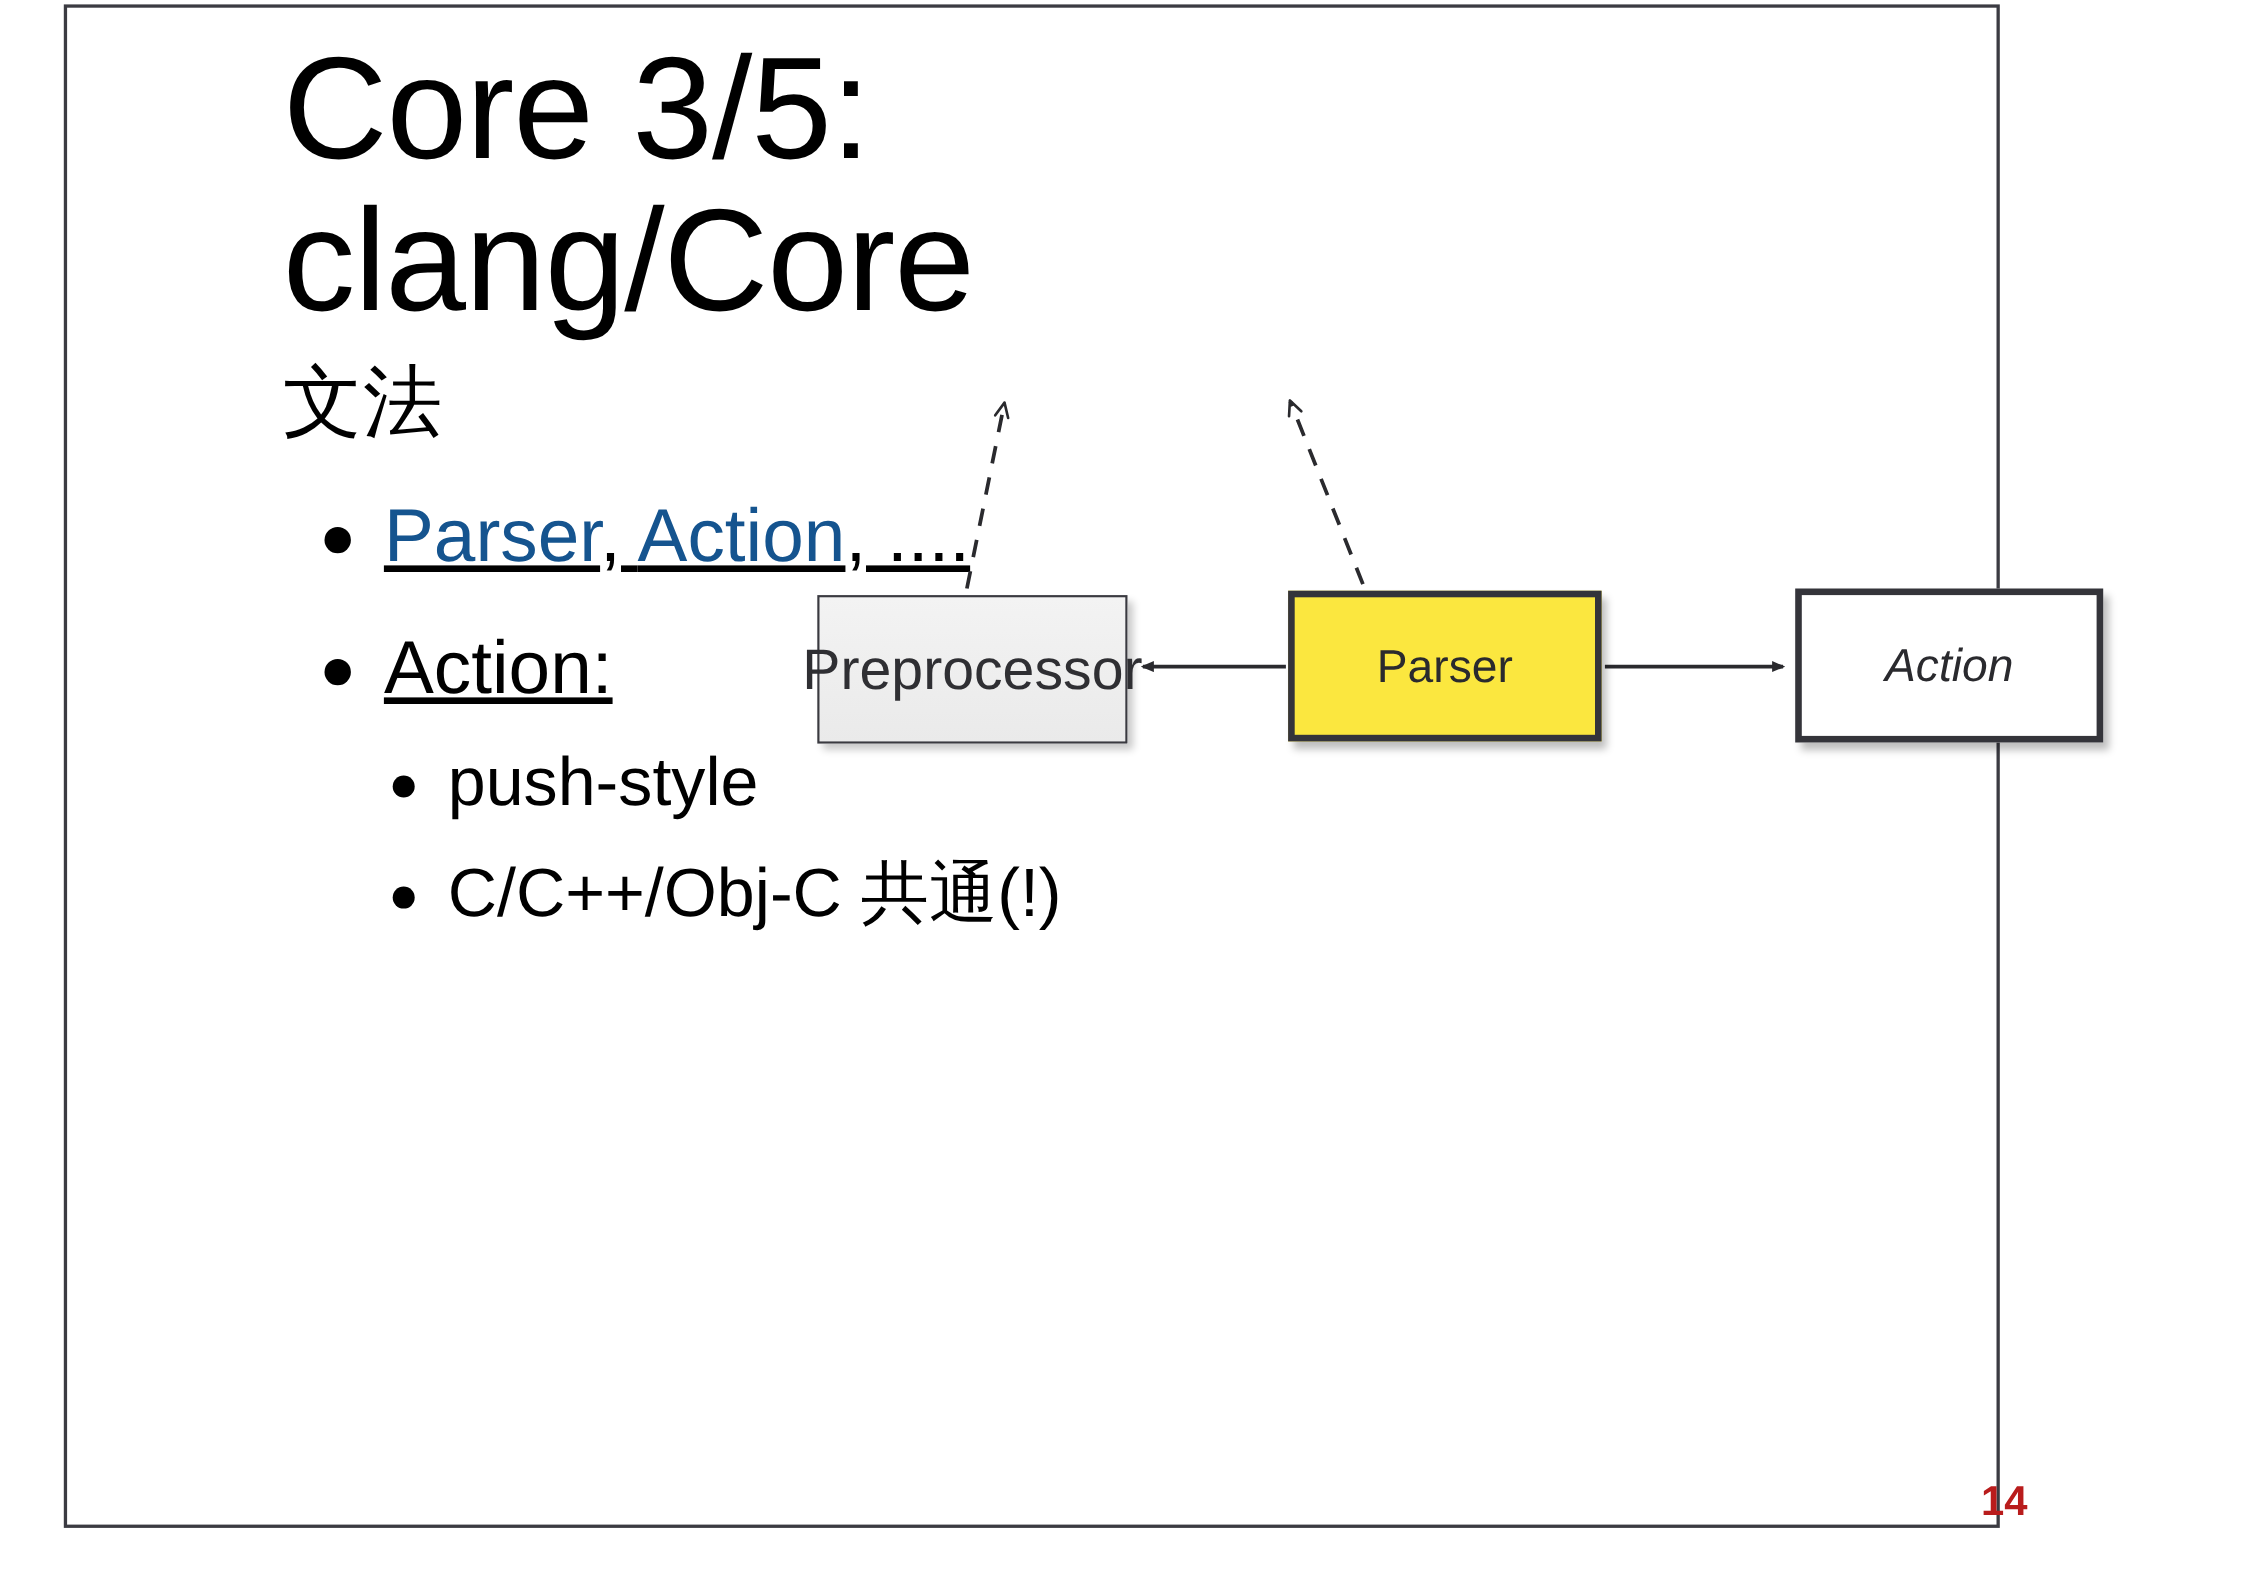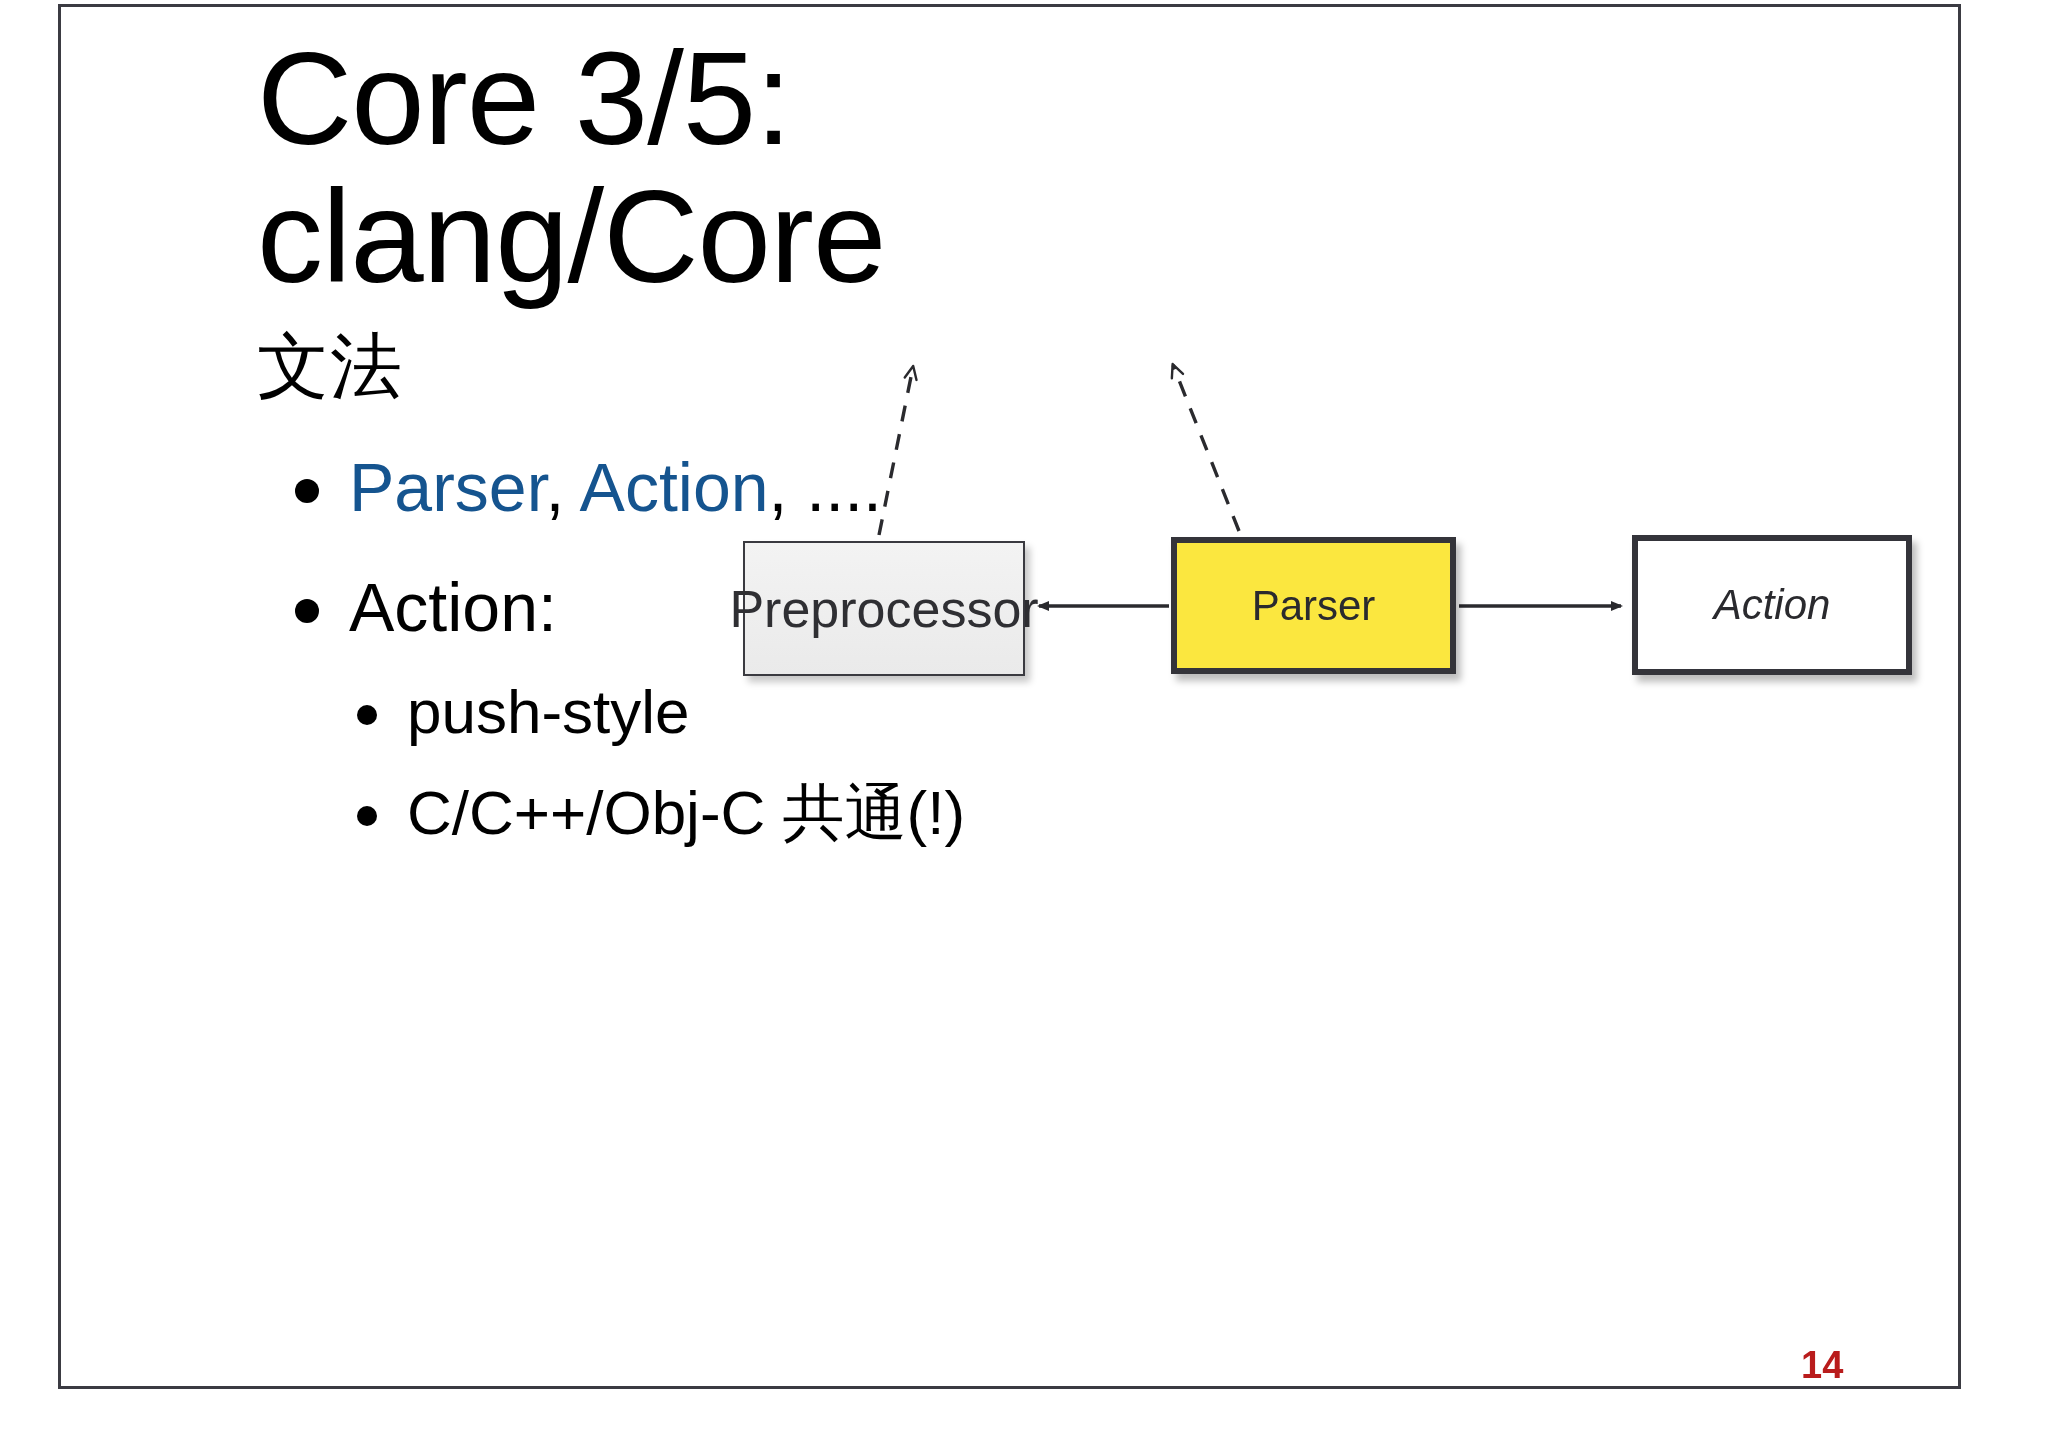--- a/index.html
+++ b/index.html
@@ -12,21 +12,21 @@
     height: 1447px;
     overflow: hidden;
     font-family: "Liberation Sans", "DejaVu Sans", sans-serif;
   }
 
   
   #slide {
     position: absolute;
     left: 58px;
     top: 4px;
-    width: 1903px;
+    width: 1760px;
     height: 1385px;
     background: #ffffff;
     border: 3px solid #3b3b42;
     box-sizing: border-box;
   }
 
   
   #title {
     position: absolute;
     left: 196px;
@@ -60,20 +60,21 @@
   }
 
   .bullet-l1 {
     position: relative;
     padding-left: 92px;
     margin-top: 44px;
     font-size: 68px;
     line-height: 1.12;
     color: #000000;
     white-space: nowrap;
+    text-decoration: underline;
   }
   .bullet-l1 .dot {
     position: absolute;
     left: 38px;
     top: 30px;
     width: 24px;
     height: 24px;
     border-radius: 50%;
     background: #000000;
   }

